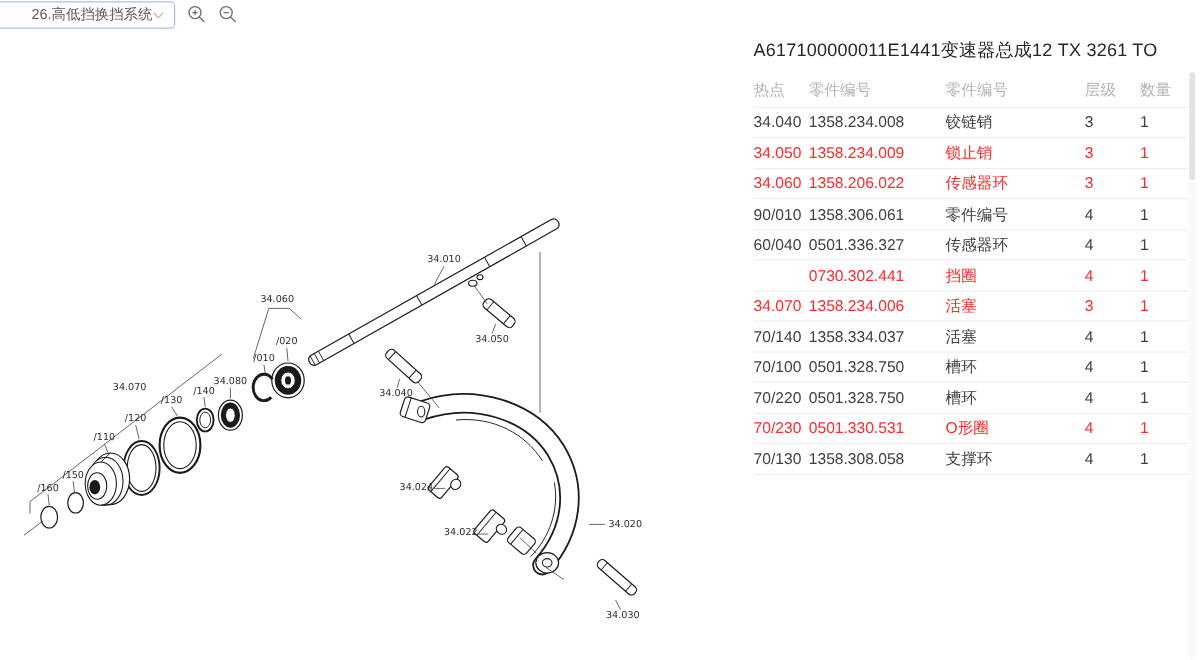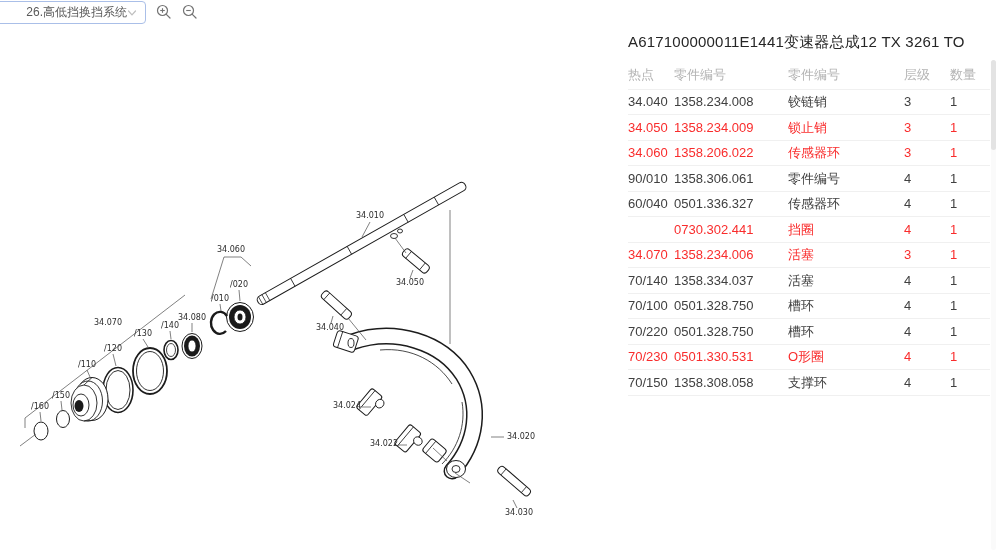--- a/index.html
+++ b/index.html
@@ -341,21 +341,21 @@
         <div class="cell">1</div>
       </div>
       <div class="grid-row row hl">
         <div class="cell">70/230</div>
         <div class="cell">0501.330.531</div>
         <div class="cell">O形圈</div>
         <div class="cell">4</div>
         <div class="cell">1</div>
       </div>
       <div class="grid-row row">
-        <div class="cell">70/150</div>
+        <div class="cell">70/130</div>
         <div class="cell">1358.308.058</div>
         <div class="cell">支撑环</div>
         <div class="cell">4</div>
         <div class="cell">1</div>
       </div>
     </div>
 </div>
 
 <div class="scroll-track">
   <div class="scroll-thumb"></div>

